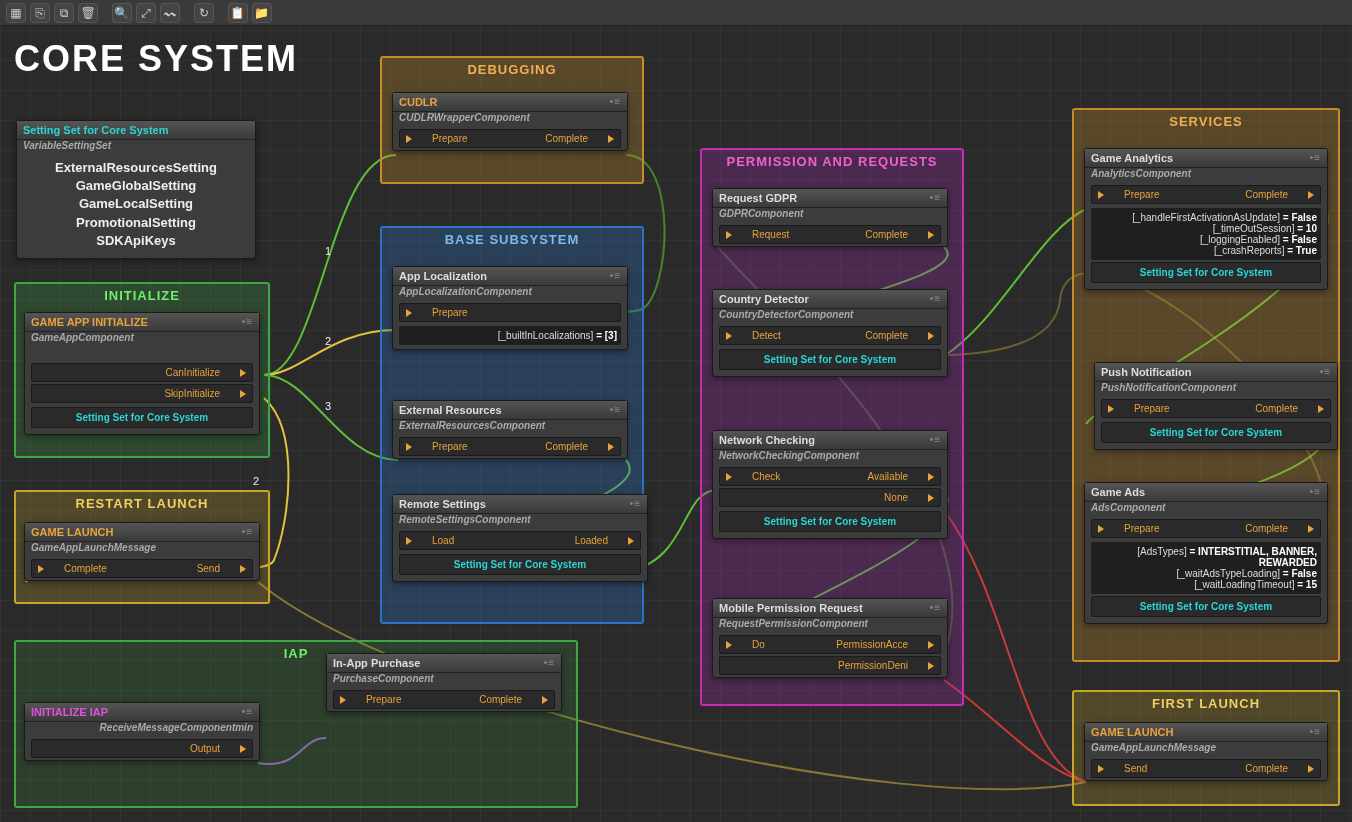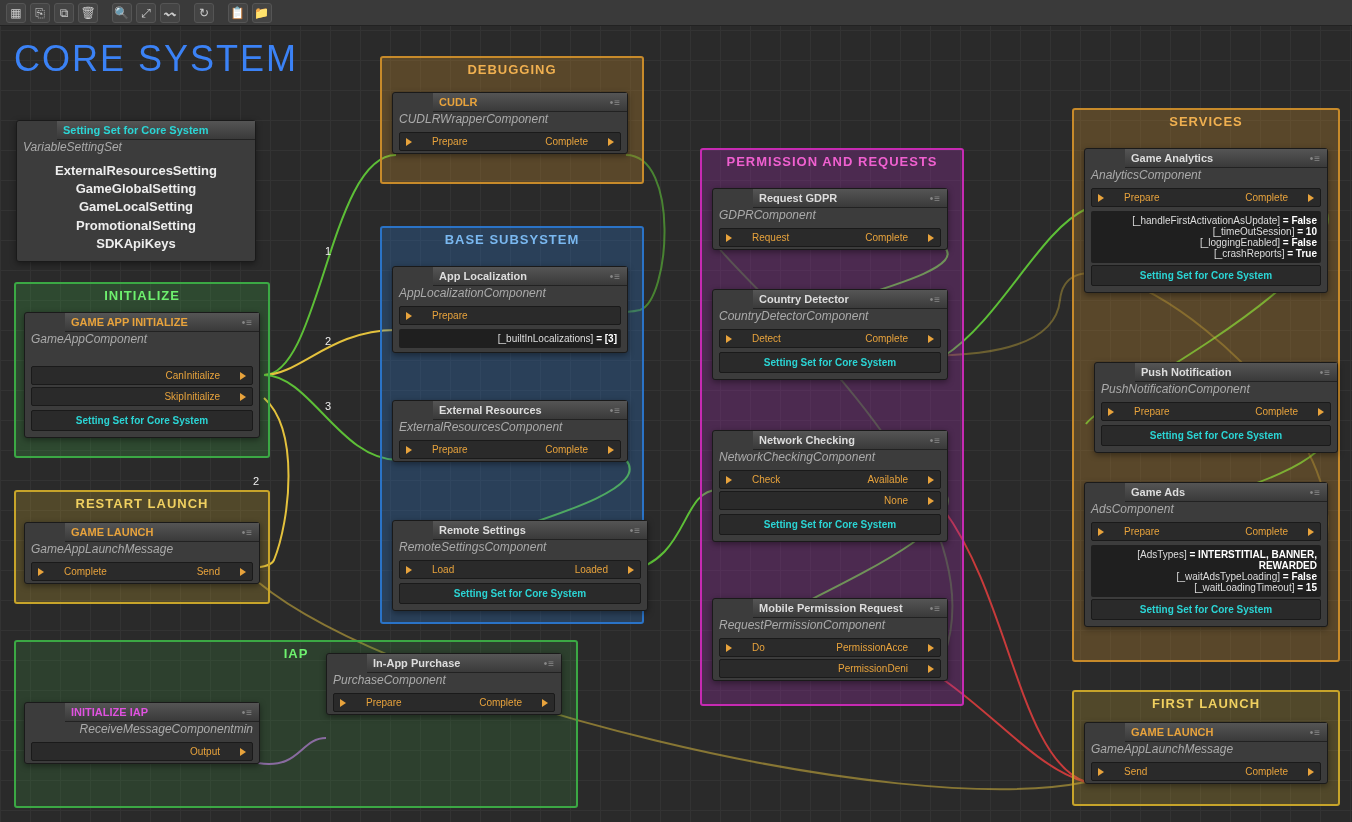--- a/index.html
+++ b/index.html
@@ -33,22 +33,22 @@
     border: 1px solid #555;
     border-radius: 3px;
     display: flex; align-items: center; justify-content: center;
     color: #ccc; font-size: 12px;
     cursor: pointer;
   }
   .toolbar .sep { width: 6px; }
   .watermark {
     position: absolute;
     top: 38px; left: 14px;
-    font-size: 36px; font-weight: normal;
-    color: #3b82f6;
+    font-size: 36px; font-weight: bold;
+    color: #ffffff;
     letter-spacing: 2px;
     font-family: Arial, sans-serif;
     text-align: center;
   }
   .group {
     position: absolute;
     border: 2px solid;
     border-radius: 3px;
   }
   .group-header {
@@ -62,24 +62,24 @@
     position: absolute;
     background: #3c3c3c;
     border: 1px solid #1a1a1a;
     border-radius: 3px;
     box-shadow: 0 2px 6px rgba(0,0,0,0.4);
   }
   .node-header {
     background: linear-gradient(#555, #3a3a3a);
     padding: 3px 6px;
     border-bottom: 1px solid #222;
-    display: flex; justify-content: space-between; align-items: flex-end; margin-left: 40px;
+    display: flex; justify-content: space-between; align-items: flex-start;
   }
   .node-title { font-weight: bold; font-size: 11px; }
-  .node-sub { font-style: italic; color: #aaa; padding: 0 6px 4px 6px; font-size: 12px; }
+  .node-sub { font-style: italic; color: #aaa; padding: 0 6px 4px 6px; font-size: 10px; font-weight: bold; }
   .node-menu { color: #888; font-size: 10px; letter-spacing: 1px; }
   .port-row {
     display: flex; justify-content: space-between; align-items: center;
     padding: 3px 6px; position: relative;
   }
   .port-in, .port-out { display: flex; align-items: center; gap: 20px; }
   .port-out { margin-left: auto; }
   .pt { width: 0; height: 0; border-top: 4px solid transparent; border-bottom: 4px solid transparent; }
   .pt.in { border-left: 6px solid #e8a33c; }
   .pt.out { border-left: 6px solid #e8a33c; }
@@ -323,21 +323,21 @@
     <span class="port-in">
         <span class="pt in"></span>
         <span class="port-label">Prepare</span>
       </span>
     <span class="port-out">
         <span class="port-label">Complete</span>
         <span class="pt out"></span>
       </span>
   </div>
 </div>
-<div class="node" style="top:520px;left:392px;width:256px;z-index:10">
+<div class="node" style="top:494px;left:392px;width:256px;z-index:10">
   <div class="node-header">
     <span class="node-title" style="color:#ddd">Remote Settings</span>
     <span class="node-menu">•≡</span>
   </div>
   <div class="node-sub">RemoteSettingsComponent</div>
   <div class="port-row bar">
     <span class="port-in">
         <span class="pt in"></span>
         <span class="port-label">Load</span>
       </span>

